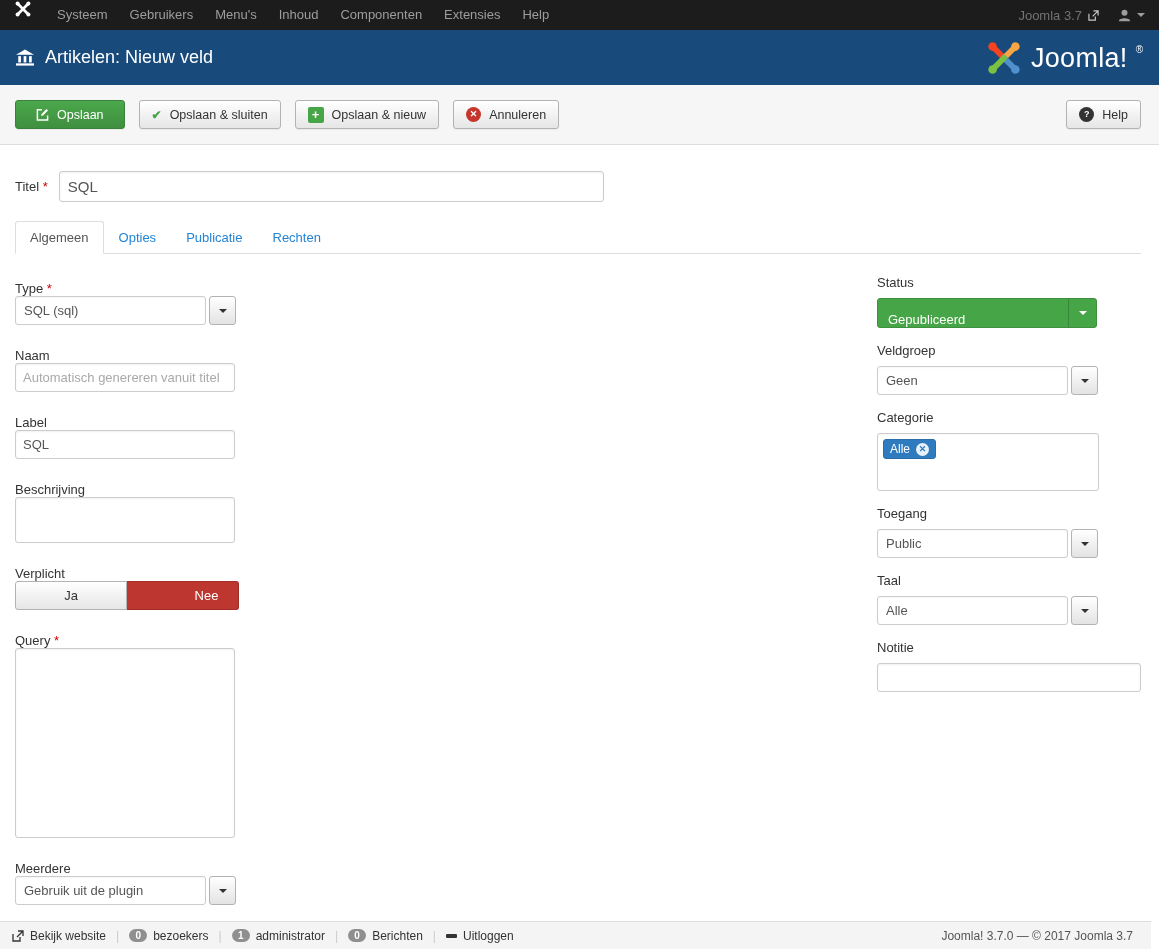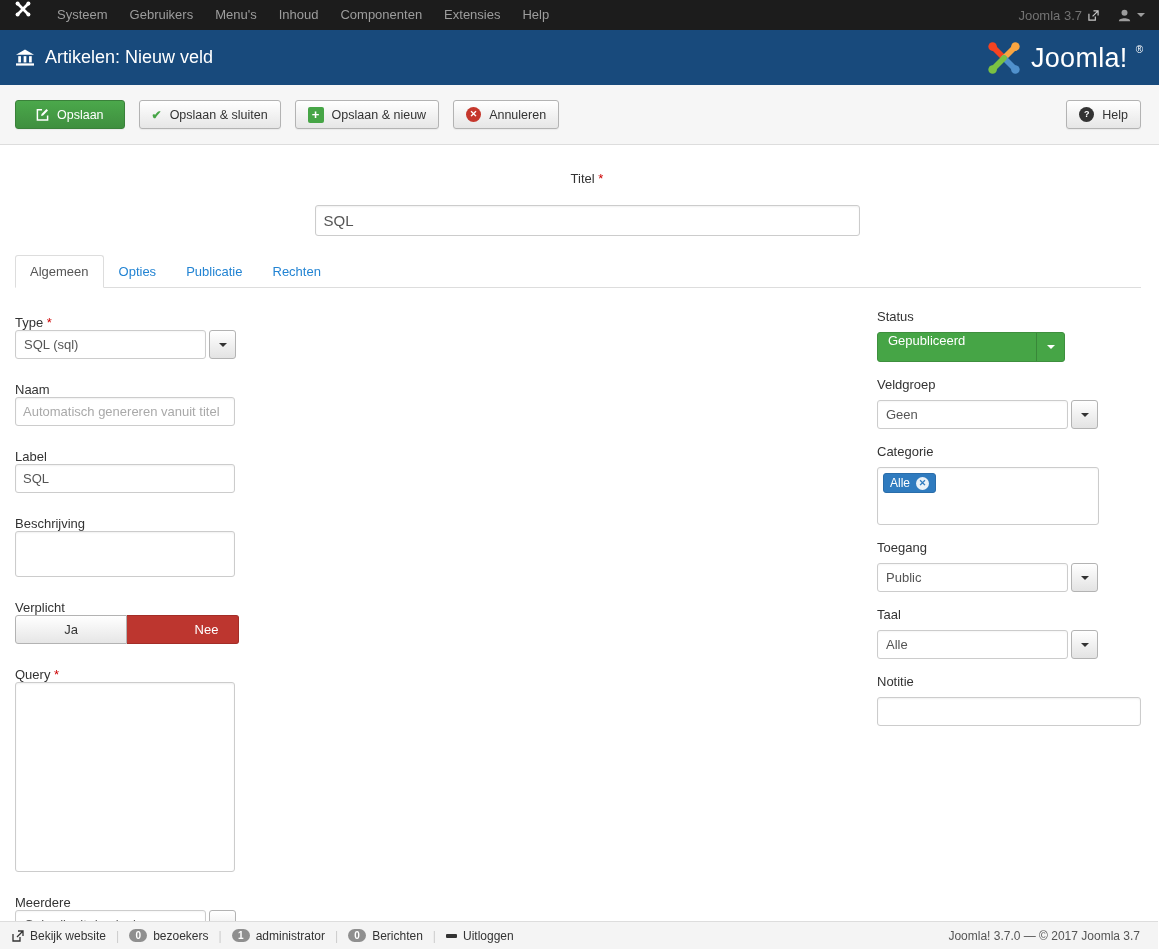--- a/index.html
+++ b/index.html
@@ -34,21 +34,21 @@
          background: linear-gradient(#ffffff, #e6e6e6); border: 1px solid #b3b3b3; border-radius: 3px;
          font-size: 12.5px; color: #333; cursor: pointer; box-shadow: 0 1px 1px rgba(0,0,0,.05); font-family: inherit; }
   .btn-green { background: linear-gradient(#4ba84b, #3f8f3f); border-color: #3a813a; color: #fff; padding: 0 20px; }
   .icon-check { color: #46a546; font-size: 12px; font-weight: bold; }
   .icon-plus-box { width: 16px; height: 16px; background: #46a546; border-radius: 2px; color: #fff; font-size: 13px; line-height: 15px; text-align: center; font-weight: bold; }
   .icon-circle { width: 15px; height: 15px; border-radius: 50%; color: #fff; font-size: 9px; line-height: 15px; text-align: center; font-weight: bold; }
   .icon-circle.red { background: #c5372c; }
   .icon-circle.dark { background: #333; }
 
   
-  .title-row { display: flex; align-items: center; gap: 19px; margin: 26px 0 0 15px; flex-direction: column; }
+  .title-row { display: flex; align-items: center; gap: 11px; margin: 26px 0 0 15px; }
   .flabel { font-size: 13px; color: #333; }
   .req { color: #c00; }
   .title-input { width: 545px; height: 31px; border: 1px solid #ccc; border-radius: 3px; padding: 0 8px;
                  font-size: 15px; color: #555; font-family: inherit; box-shadow: inset 0 1px 2px rgba(0,0,0,.06); }
 
   .tabs-wrap { margin: 19px 18px 0 15px; border-bottom: 1px solid #ddd; display: flex; }
   .tab { padding: 8px 14px; color: #2384d3; cursor: pointer; border: 1px solid transparent; margin-bottom: -1px; font-size: 13px; }
   .tab.active { background: #fff; border-color: #ddd; border-bottom-color: #fff; border-radius: 3px 3px 0 0; color: #555; cursor: default; }
 
   .form-area { display: flex; justify-content: space-between; padding: 21px 18px 0 15px; }
@@ -74,36 +74,36 @@
   .btn-group { display: flex; }
   .toggle-btn { width: 112px; height: 29px; display: flex; align-items: center; justify-content: center;
                 border: 1px solid #b3b3b3; background: linear-gradient(#fff, #e6e6e6); cursor: pointer; color: #333; }
   .toggle-btn.first { border-radius: 3px 0 0 3px; }
   .toggle-btn.last { border-radius: 0 3px 3px 0; border-left: 0; }
   .toggle-btn.red { background: #bd362f; border-color: #a32d27; color: #fff; padding-left: 48px; }
 
   .right-col { width: 264px; flex-shrink: 0; }
   .rgroup { margin-bottom: 15px; }
   .rgroup > .flabel { display: block; margin-bottom: 8px; }
-  .select-green { width: 188px; height: 30px; background: #46a546; border: 1px solid #3e8f3e; border-radius: 3px;
-                  color: #fff; display: flex; align-items: flex-start; justify-content: space-between; cursor: pointer; }
+  .select-green { width: 220px; height: 30px; background: #46a546; border: 1px solid #3e8f3e; border-radius: 3px;
+                  color: #fff; display: flex; align-items: flex-end; justify-content: space-between; cursor: pointer; }
   .sg-label { padding-left: 10px; }
   .sg-caret { width: 28px; height: 100%; border-left: 1px solid rgba(0,0,0,.18); display: flex; align-items: center; justify-content: center; }
   .caret-white { width: 0; height: 0; border-left: 4px solid transparent; border-right: 4px solid transparent; border-top: 4px solid #fff; }
 
   .multibox { width: 222px; height: 58px; border: 1px solid #ccc; border-radius: 3px; padding: 5px; background: #fff;
               box-shadow: inset 0 1px 2px rgba(0,0,0,.04); }
   .chip { display: inline-flex; align-items: center; gap: 6px; background: #2f7bbf; border: 1px solid #2a6daa; color: #fff;
           border-radius: 3px; padding: 2px 6px; font-size: 12px; }
   .chip-x { width: 13px; height: 13px; border-radius: 50%; background: #eaf2f8; color: #2f7bbf; font-size: 9px;
             font-weight: bold; line-height: 13px; text-align: center; cursor: pointer; }
   .notitie-input { width: 264px; }
 
   
-  .footer { position: absolute; left: 0; right: 1px; bottom: 0; height: 28px; background: #f4f4f4; border-top: 1px solid #ddd;
+  .footer { position: absolute; left: 0; right: 8px; bottom: 0; height: 28px; background: #f4f4f4; border-top: 1px solid #ddd;
             display: flex; align-items: center; justify-content: space-between; padding: 0 18px 0 12px; font-size: 12px; }
   .footer-left { display: flex; align-items: center; gap: 10px; }
   .f-item { display: flex; align-items: center; gap: 6px; cursor: pointer; color: #333; }
   .f-sep { color: #ccc; }
   .badge { min-width: 18px; background: #8f8f8f; color: #fff; border-radius: 10px; padding: 1px 6px; font-size: 10px;
            font-weight: bold; text-align: center; }
   .footer-right { color: #555; }
   .logout-dash { width: 11px; height: 4px; background: #333; border-radius: 1px; }
 </style>
 </head>

